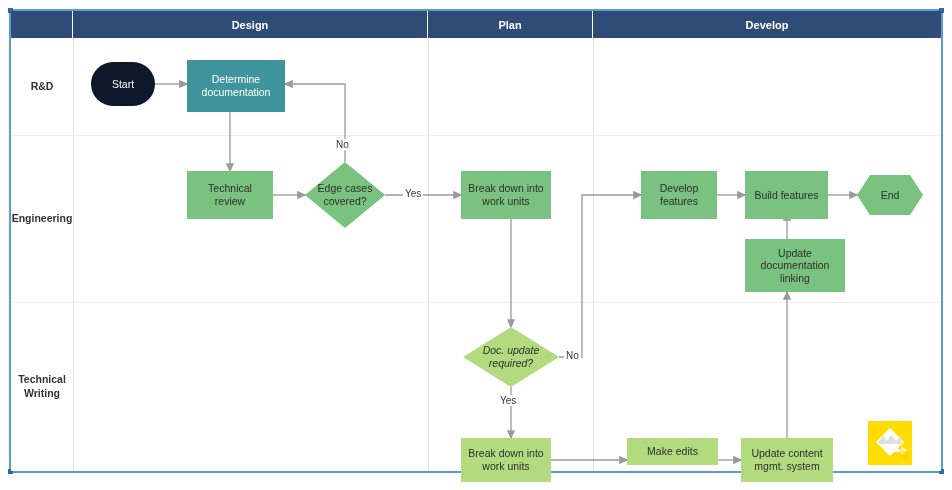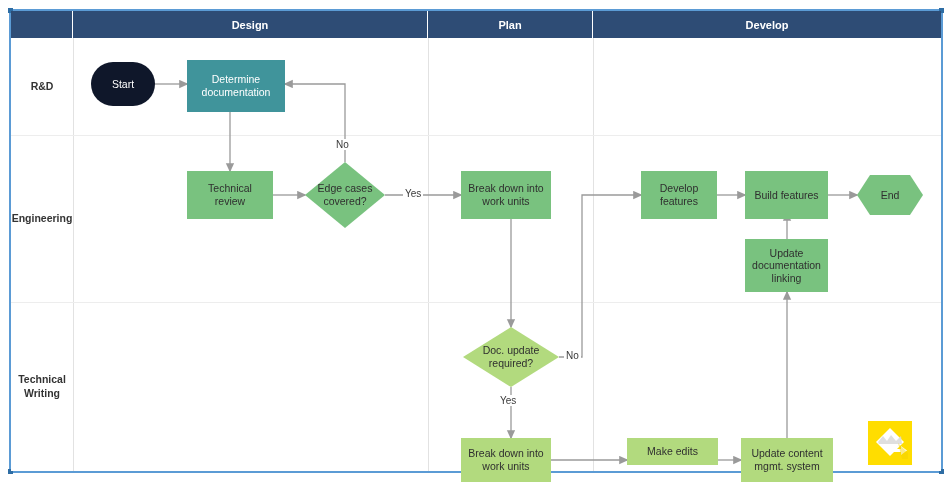--- a/index.html
+++ b/index.html
@@ -152,25 +152,25 @@
 
     <div class="node n-green" style="left:734px;top:160px;width:83px;height:48px;">Build features</div>
 
     <div class="hexwrap" style="left:846px;top:164px;width:66px;height:40px;">
       <svg viewBox="0 0 66 40" preserveAspectRatio="none" style="position:absolute;inset:0;width:100%;height:100%;">
         <polygon points="13,0 53,0 66,20 53,40 13,40 0,20" fill="#79c27f"></polygon>
       </svg>
       <div class="hx-text">End</div>
     </div>
 
-    <div class="node n-green" style="left:734px;top:228px;width:83px;height:53px;white-space:pre-line;">Update
+    <div class="node n-green" style="left:734px;top:228px;width:100px;height:53px;white-space:pre-line;">Update
 documentation
 linking</div>
 
-    <div class="diamond" style="left:452px;top:316px;width:96px;height:60px;">
+    <div class="diamond" style="left:452px;top:316px;width:96px;height:60px;font-style:italic;">
       <svg class="dm-shape" viewBox="0 0 96 60" preserveAspectRatio="none">
         <polygon points="48,0 96,30 48,60 0,30" fill="#b2da7e"></polygon>
       </svg>
       <div class="dm-text" style="white-space:pre-line;">Doc. update
 required?</div>
     </div>
 
     <div class="node n-lgreen" style="left:450px;top:427px;width:90px;height:44px;white-space:pre-line;">Break down into
 work units</div>
 

